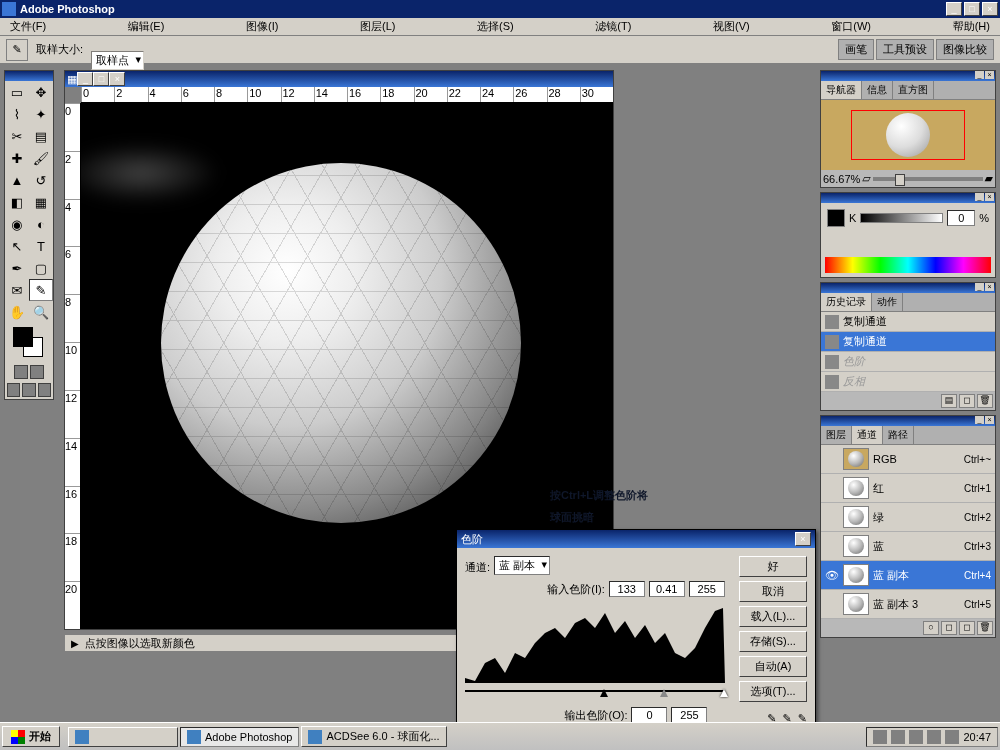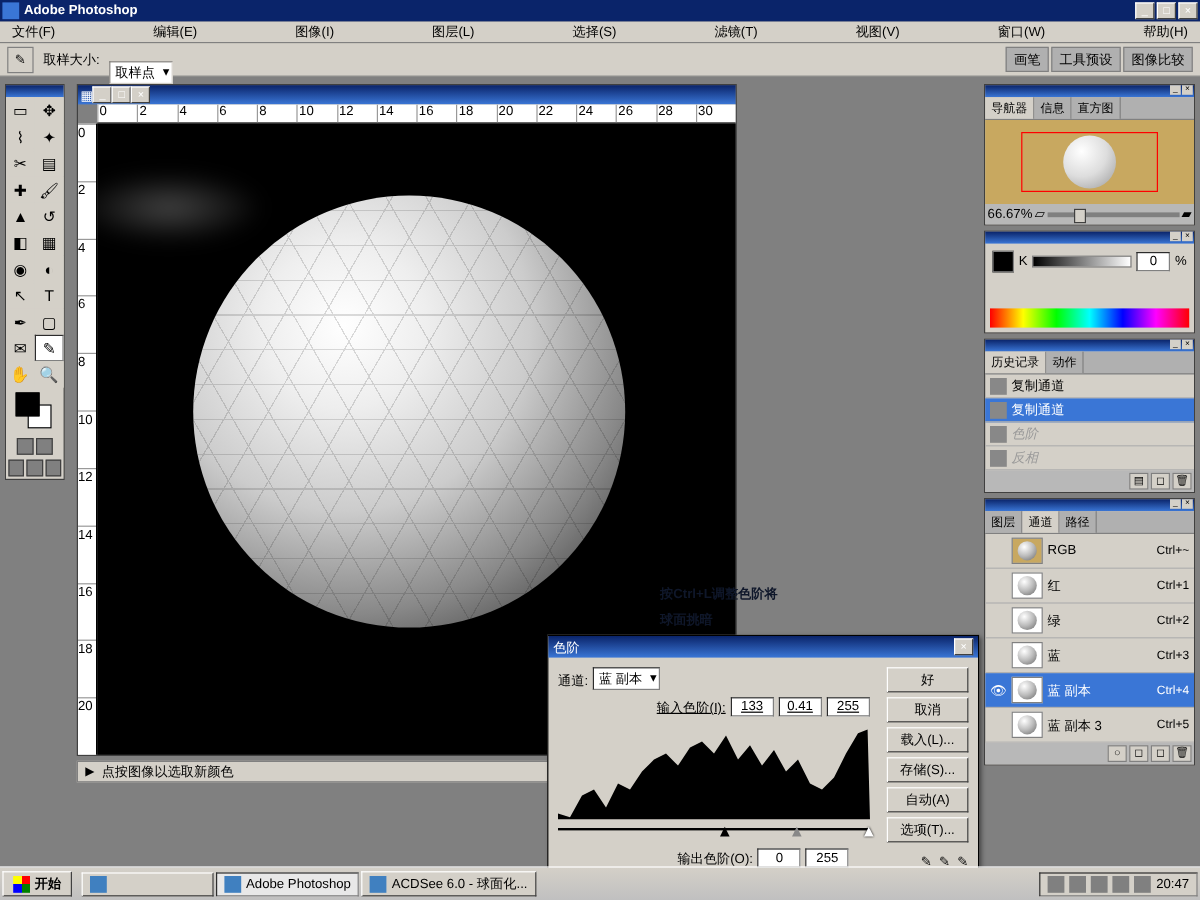--- a/index.html
+++ b/index.html
@@ -282,21 +282,21 @@
   <div class="levels">
     <div class="dlgtitle">
       <span class="t">色阶</span>
       <div class="winbtn">×</div>
     </div>
     <div class="body">
       <div class="lvrow">
         <span class="lvlabel">通道:</span>
         <div class="lvcombo">蓝 副本</div>
       </div>
-      <div class="lvrow" style="justify-content:center;text-decoration:underline;">
+      <div class="lvrow" style="justify-content:center;">
         <span class="lvlabel">输入色阶(I):</span>
         <div class="numfield">133</div>
         <div class="numfield">0.41</div>
         <div class="numfield">255</div>
       </div>
       <div class="histo">
         <svg class="histosvg" viewBox="0 0 260 80" preserveAspectRatio="none">
           <path d="M0,80 L0,75 L10,78 L20,60 L30,55 L40,70 L50,50 L60,55 L70,40 L80,30 L90,25 L100,35 L110,20 L120,15 L130,25 L140,10 L150,30 L160,18 L170,35 L180,22 L190,40 L200,30 L210,50 L220,55 L230,45 L240,25 L250,8 L258,5 L260,80 Z" fill="#000"></path>
         </svg>
       </div>

